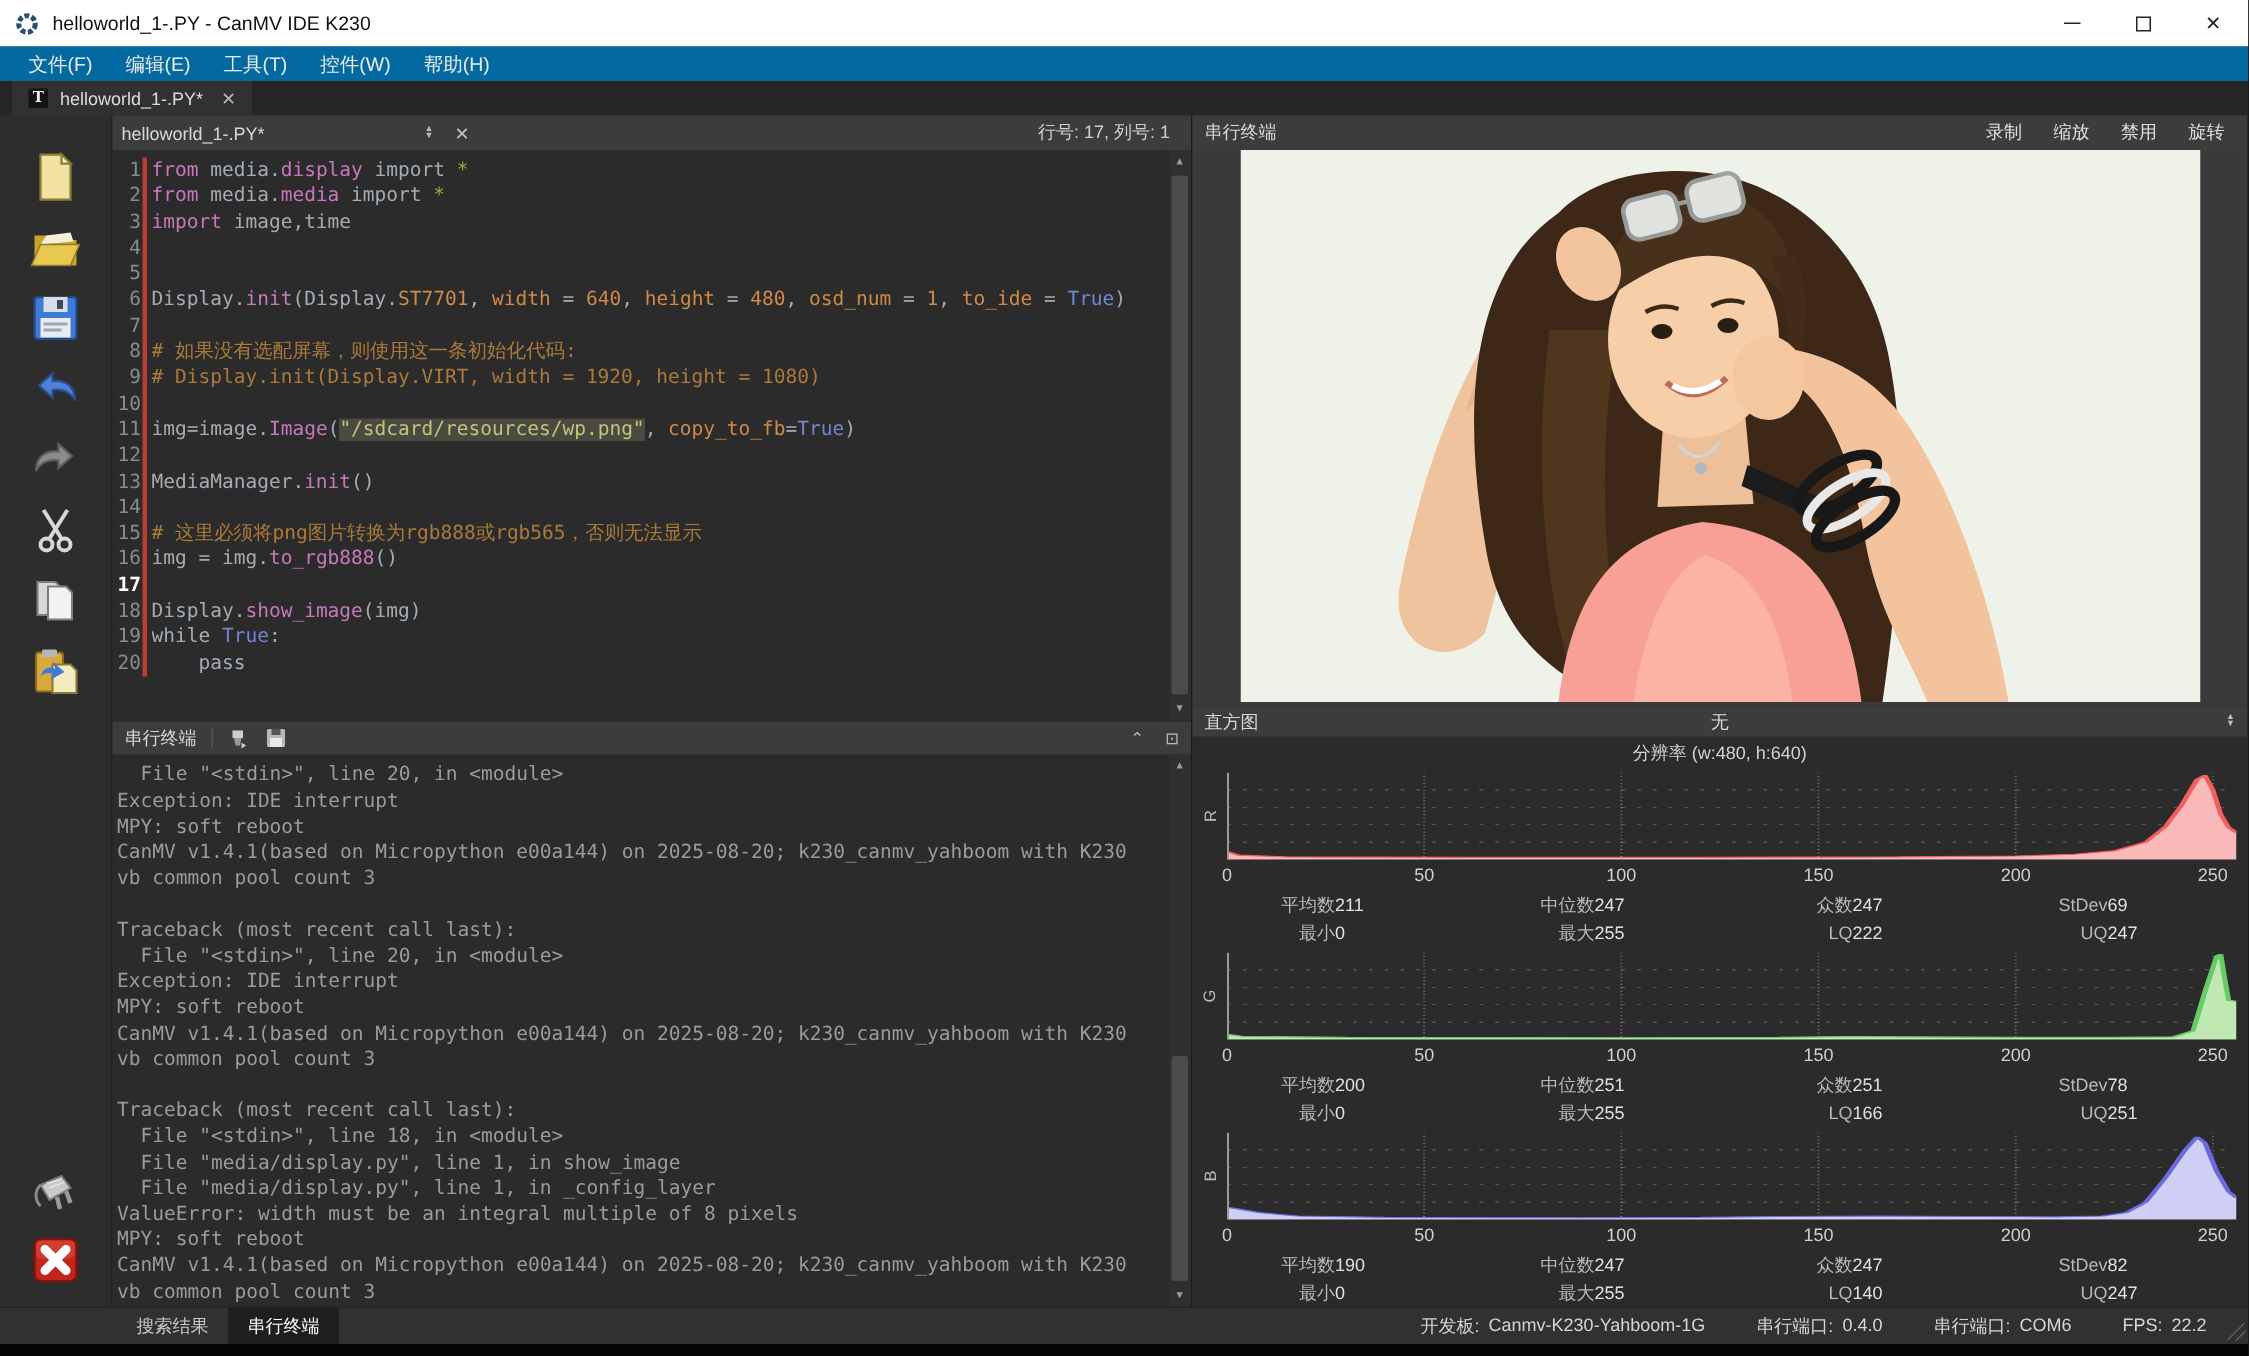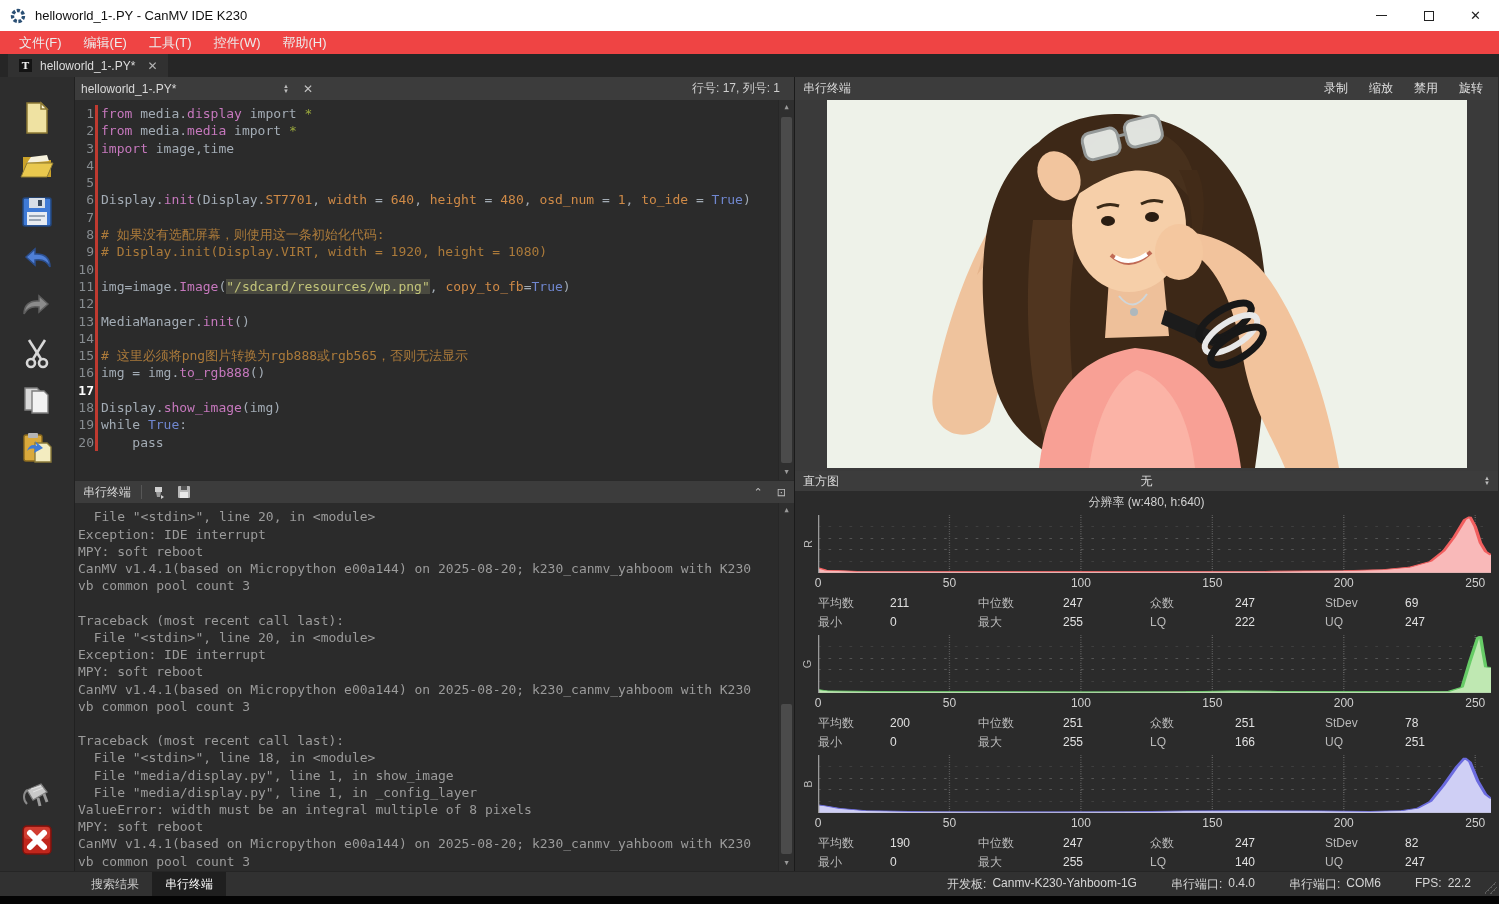--- a/index.html
+++ b/index.html
@@ -10,21 +10,21 @@
   
   .titlebar { height:31px; background:#ffffff; display:flex; align-items:center; padding-left:10px; }
   .app-logo { width:16px; height:16px; }
   .title-text { font-size:13px; color:#101010; margin-left:9px; }
   .win-btns { margin-left:auto; display:flex; height:100%; }
   .win-btn { width:47px; height:100%; display:flex; align-items:center; justify-content:center; color:#222; font-size:13px; }
   .glyph-min { width:11px; height:1px; background:#222; display:block; }
   .glyph-max { width:10px; height:10px; border:1px solid #222; display:block; }
 
   
-  .menubar { height:23px; background:#ef4444; display:flex; align-items:center; padding-left:8px; }
+  .menubar { height:23px; background:#0369a1; display:flex; align-items:center; padding-left:8px; }
   .menu-item { color:#ececec; font-size:13px; padding:2px 11px; }
   .tabstrip { height:23px; background:#262626; display:flex; align-items:stretch; }
   .tab { background:#313131; display:flex; align-items:center; padding:0 11px; gap:8px; margin-left:8px; }
   .tab-icon { width:13px; height:13px; background:#141414; color:#eee; font-size:10px; font-weight:bold;
               display:flex; align-items:center; justify-content:center; font-family:"DejaVu Serif",serif; }
   .tab-label { color:#dcdcdc; font-size:12px; }
   .tab-close { color:#b5b5b5; font-size:12px; margin-left:4px; }
 
   
   .main { display:flex; height:794px; }
@@ -84,21 +84,21 @@
 
   .channel { height:118px; }
   .ch-plotrow { display:flex; height:58px; margin:2px 7px 0 2px; }
   .ch-label { width:21px; display:flex; align-items:center; justify-content:center; color:#b9b9b9; font-size:11px; flex:none; }
   .ch-label span { transform:rotate(-90deg); display:block; }
   .ch-svg { flex:1; height:100%; }
   .ch-ticks { position:relative; height:21px; margin:0 7px 0 23px; font-size:12px; color:#d0d0d0; }
   .ch-tick { position:absolute; transform:translateX(-50%); top:3px; }
   .ch-stats { display:grid; grid-template-columns:72px 88px 85px 87px 85px 90px 80px auto;
               margin:0 7px 0 23px; font-size:12px; line-height:19px; }
-  .stat-label { color:#b9b9b9; } .stat-value { color:#e0e0e0; }
+  .stat-label { color:#b9b9b9;text-align:right; } .stat-value { color:#e0e0e0; }
 
   
   .bottombar { height:25px; background:#313131; border-top:1px solid #252525; display:flex; align-items:center; position:relative; }
   .btabs { display:flex; margin-left:78px; height:100%; align-items:stretch; }
   .btab { display:flex; align-items:center; padding:0 13px; font-size:12px; color:#c9c9c9; }
   .btab.active { background:#1f1f1f; color:#fefefe; }
   .status { margin-left:auto; display:flex; gap:34px; padding-right:28px; font-size:12px; color:#d6d6d6; }
   .status-item { display:flex; gap:6px;justify-content:flex-end; }
   .grip { position:absolute; right:2px; bottom:2px; width:12px; height:12px; opacity:.5;
           background:linear-gradient(135deg,transparent 45%,#888 45%,#888 50%,transparent 50%,transparent 70%,#888 70%,#888 75%,transparent 75%); }

